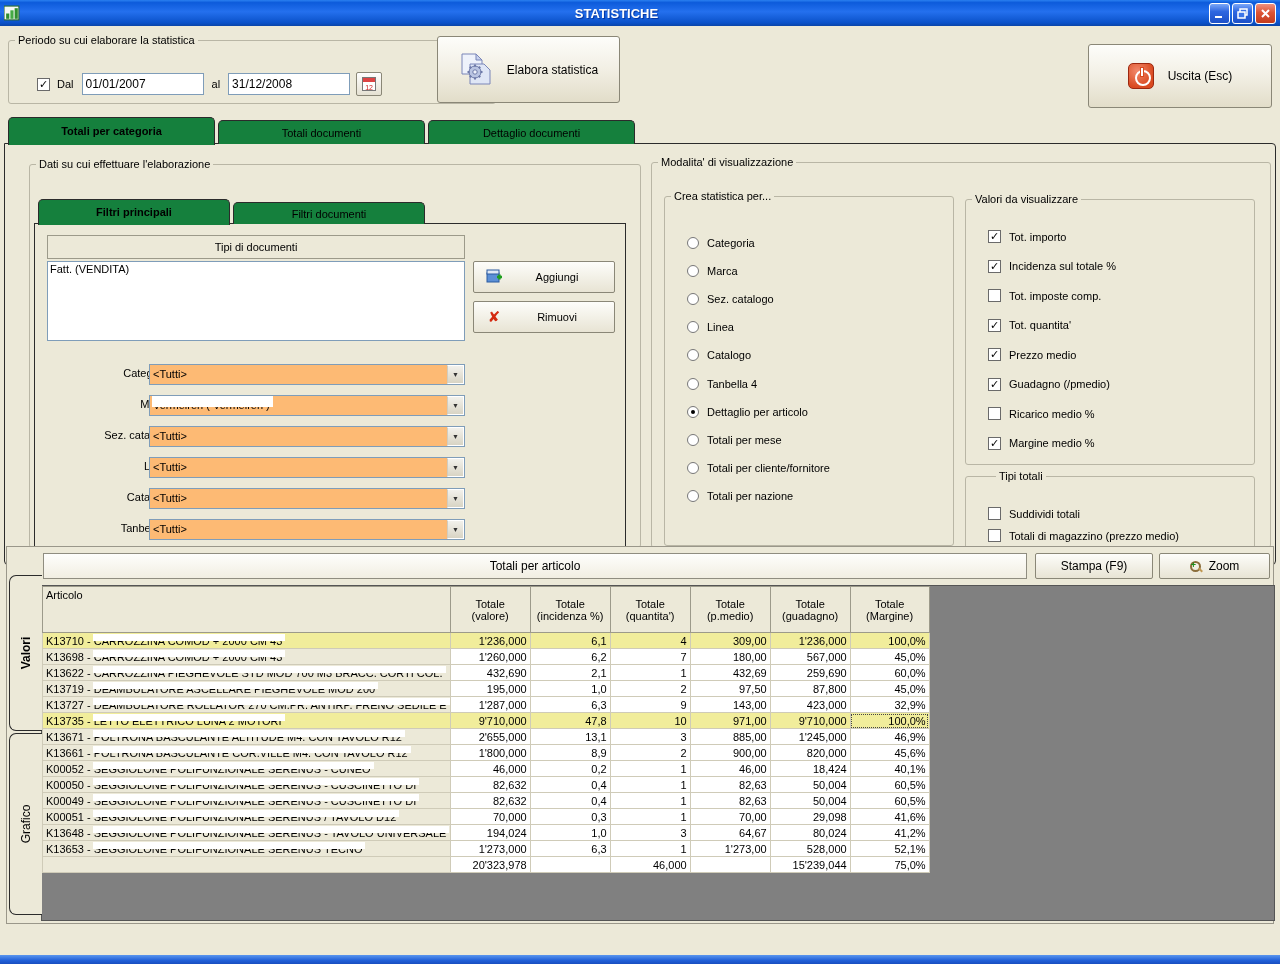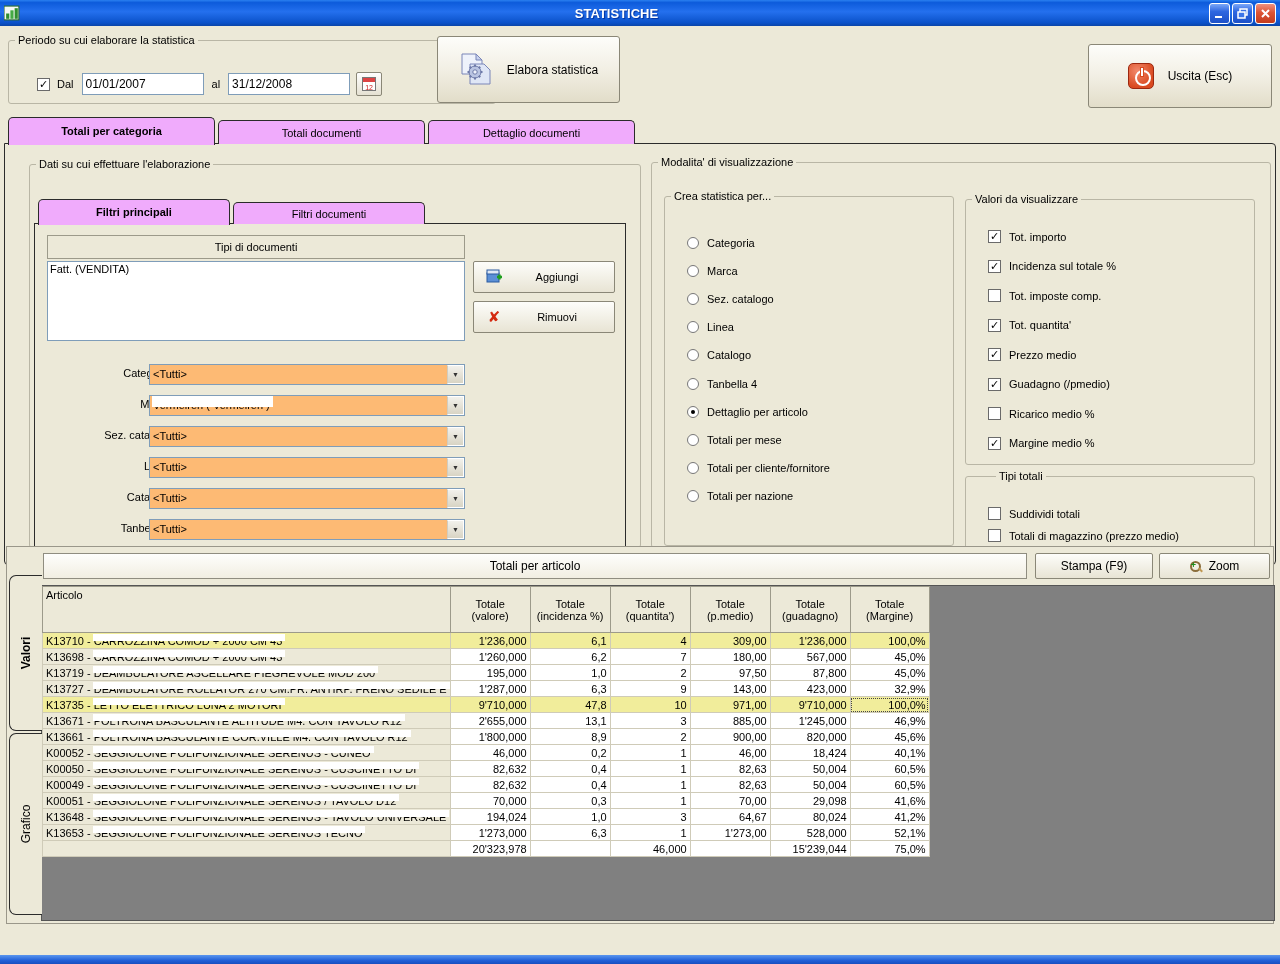--- a/index.html
+++ b/index.html
@@ -42,21 +42,21 @@
     display:flex; align-items:center; justify-content:center; gap:14px; font-size:12px; }
   #elabora-btn { left:437px; top:36px; width:183px; height:67px; }
   #uscita-btn { left:1088px; top:44px; width:184px; height:64px; }
   #uscita-icon { width:26px; height:26px; border-radius:5px; border:1px solid #9c2810;
     background:radial-gradient(circle at 35% 30%,#f28a6d,#d94a20 70%); position:relative; }
   #uscita-icon::before { content:""; position:absolute; left:6px; top:6px; width:12px; height:12px; border:2px solid #fff; border-radius:50%; }
   #uscita-icon::after { content:""; position:absolute; left:12px; top:4px; width:2px; height:8px; background:#fff; box-shadow:0 0 0 1px #d94a20; }
 
   
   .tabstrip { position:absolute; display:flex; align-items:flex-end; }
-  .tab { border:1px solid #2b2b2b; border-bottom:none; border-radius:5px 5px 0 0; background:#f0abfc;
+  .tab { border:1px solid #2b2b2b; border-bottom:none; border-radius:5px 5px 0 0; background:#15803d;
     height:24px; display:flex; align-items:center; justify-content:center; margin-right:3px; position:relative; z-index:1; }
   .tab.active { height:28px; font-weight:bold; z-index:3; margin-bottom:-1px; padding-bottom:1px; }
   #main-tabstrip { left:8px; top:116px; height:28px; }
   #main-tabstrip .tab { width:207px; }
   #main-page { left:4px; top:143px; width:1272px; height:422px; border:1px solid #2b2b2b; border-radius:0 4px 4px 4px; background:#ECE9D8; }
 
   #dati-group { left:24px; top:14px; width:612px; height:390px; }
   #filter-tabstrip { left:8px; top:28px; height:26px; }
   #filter-tabstrip .tab { width:192px; }
   .tab.small { height:22px; }
@@ -411,20 +411,29 @@
             <tr>
               <td class="art"><span>K13698 - </span><span class="redtxt">CARROZZINA COMOD + 2000 CM 43</span></td>
               <td class="num">1'260,000</td>
               <td class="num">6,2</td>
               <td class="num">7</td>
               <td class="num">180,00</td>
               <td class="num">567,000</td>
               <td class="num">45,0%</td>
             </tr>
             <tr>
+              <td class="art"><span>K13622 - </span><span class="redtxt">CARROZZINA PIEGHEVOLE STD MOD 700 M3 BRACC. CORTI COL.</span></td>
+              <td class="num">432,690</td>
+              <td class="num">2,1</td>
+              <td class="num">1</td>
+              <td class="num">432,69</td>
+              <td class="num">259,690</td>
+              <td class="num">60,0%</td>
+            </tr>
+            <tr>
               <td class="art"><span>K13719 - </span><span class="redtxt">DEAMBULATORE ASCELLARE PIEGHEVOLE MOD 200</span></td>
               <td class="num">195,000</td>
               <td class="num">1,0</td>
               <td class="num">2</td>
               <td class="num">97,50</td>
               <td class="num">87,800</td>
               <td class="num">45,0%</td>
             </tr>
             <tr>
               <td class="art"><span>K13727 - </span><span class="redtxt">DEAMBULATORE ROLLATOR 270 CM.PR. ANTIRP. FRENO SEDILE E</span></td>

